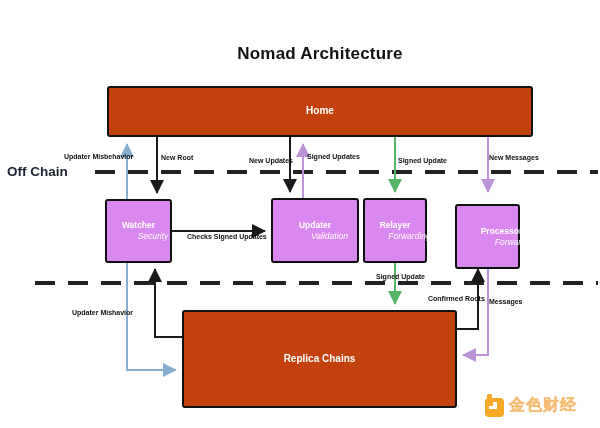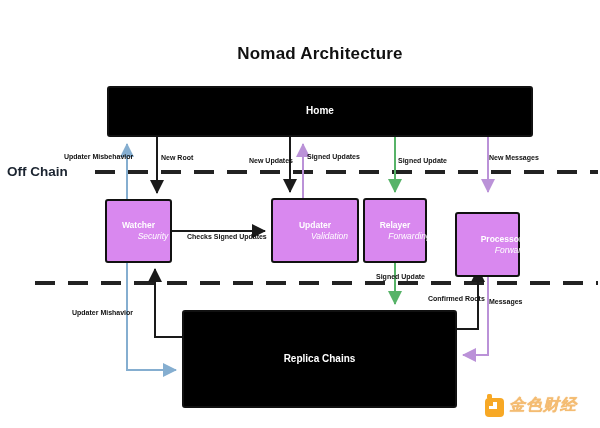--- a/index.html
+++ b/index.html
@@ -15,27 +15,27 @@
     position:absolute;left:7px;top:164px;font-size:13.5px;font-weight:bold;color:#1b2430;
   }
   svg.wires{position:absolute;left:0;top:0;}
   .node{
     position:absolute;box-sizing:border-box;border:2px solid #111;border-radius:3px;
     display:flex;flex-direction:column;align-items:center;justify-content:center;
     color:#ffffff;text-align:center;line-height:1.25;
   }
   .node .l1{font-weight:bold;}
   .node .l2{font-style:italic;margin-left:29px;}
-  .fill-light{background:#000000;}
+  .fill-light{background:#c2410c;}
   .fill-bright{background:#d988ef;}
   #node-home{left:107px;top:86px;width:426px;height:51px;font-size:10px;}
   #node-watcher{left:105px;top:199px;width:67px;height:64px;font-size:8.5px;}
   #node-updater{left:271px;top:198px;width:88px;height:65px;font-size:8.5px;}
   #node-relayer{left:363px;top:198px;width:64px;height:65px;font-size:8.5px;justify-content:center;}
-  #node-processor{left:455px;top:212px;width:65px;height:65px;font-size:8.5px;padding-left:28px;}
+  #node-processor{left:455px;top:204px;width:65px;height:65px;font-size:8.5px;padding-left:28px;}
   #node-replica{left:182px;top:310px;width:275px;height:98px;font-size:10px;}
   .edge-label{
     position:absolute;font-size:7px;font-weight:bold;color:#111;white-space:nowrap;
   }
   #lbl-updater-misbehavior{left:64px;top:153px;}
   #lbl-new-root{left:161px;top:154px;}
   #lbl-new-updates{left:249px;top:157px;}
   #lbl-signed-updates{left:307px;top:153px;}
   #lbl-signed-update-top{left:398px;top:157px;}
   #lbl-new-messages{left:489px;top:154px;}
@@ -43,21 +43,20 @@
   #lbl-signed-update-bottom{left:376px;top:273px;}
   #lbl-confirmed-roots{left:428px;top:295px;}
   #lbl-messages{left:489px;top:298px;}
   #lbl-updater-mishavior{left:72px;top:309px;}
   #watermark{
     position:absolute;left:484px;top:394px;display:flex;align-items:center;gap:4px;
   }
   #wm-text{
     font-size:16px;font-weight:bold;color:#f4bc72;letter-spacing:1px;
     text-shadow:0 0 1px #f0a94e;
-    font-style:italic;
   }
 </style>
 </head>
 <body>
 
 <div id="stage">
 
   <div id="title">Nomad Architecture</div>
 
   <svg class="wires" width="600" height="428" viewBox="0 0 600 428">

